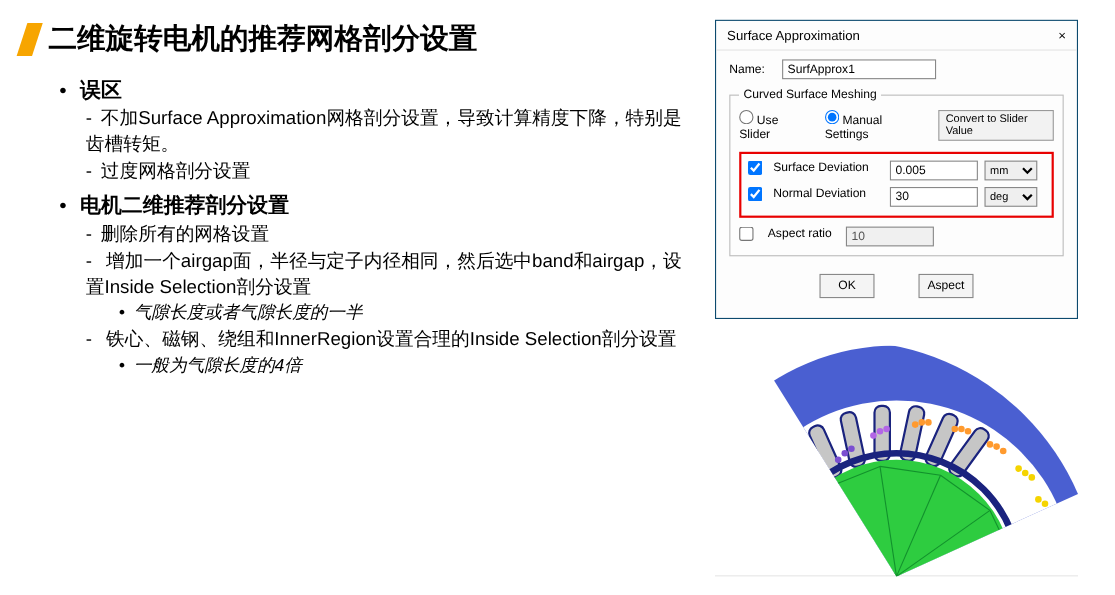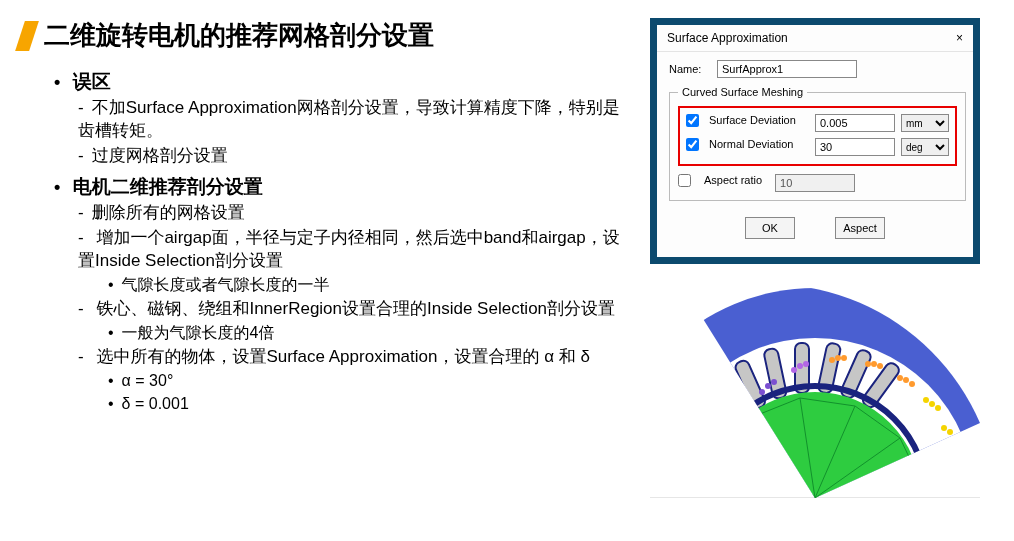--- a/index.html
+++ b/index.html
@@ -31,27 +31,27 @@
   }
   ul { list-style: none; }
   .lvl1 { margin-left: 34px; margin-top: 4px; }
   .lvl1 > li { margin-bottom: 6px; }
   .lvl1 > li::before { content: "•"; font-weight: 700; margin-right: 8px; font-size: 18px;}
   .lvl1 > li > .txt { font-size: 19px; font-weight: 700; }
   .lvl2 { margin-left: 24px; }
   .lvl2 > li { font-size: 17px; line-height: 1.35; margin: 2px 0;}
   .lvl2 > li::before { content: "-"; margin-right: 8px; }
   .lvl3 { margin-left: 30px; }
-  .lvl3 > li { font-size: 16px; line-height: 1.45; }
+  .lvl3 > li { font-size: 16px; line-height: 1.45; font-style: italic; }
   .lvl3 > li::before { content: "•"; margin-right: 8px; }
 
   
   .dialog {
     width: 330px;
-    border: 7px solid #0c4a6e;
+    border: 1px solid #0c4a6e;
     background: #fdfdfd;
     font-size: 11px;
     margin-left: 10px;
     font-family: Tahoma, Arial, sans-serif;
   }
   .dlg-title {
     padding: 6px 10px;
     font-size: 12px;
     border-bottom: 1px solid #e4e4e4;
     display: flex; justify-content: space-between; align-items: center;
@@ -117,46 +117,48 @@
             <ul class="lvl3">
               <li><span>气隙长度或者气隙长度的一半</span></li>
             </ul>
           </li>
           <li>
             <span>铁心、磁钢、绕组和InnerRegion设置合理的Inside Selection剖分设置</span>
             <ul class="lvl3">
               <li><span>一般为气隙长度的4倍</span></li>
             </ul>
           </li>
-          <li>
-            <span>选中所有的物体，设置Surface Approximation，设置合理的 α 和 δ</span>
-            <ul class="lvl3">
-              <li><span>α = 30°</span></li>
-              <li><span>δ = 0.001</span></li>
-            </ul>
-          </li>
         </ul>
       </li>
     </ul>
   </div>
 
   <div class="right">
 
     <div class="dialog">
       <div class="dlg-title">
         <span>Surface Approximation</span>
         <span style="cursor:pointer;">×</span>
       </div>
       <div class="dlg-body">
         <div class="row">
           <label>Name:</label>
           <input type="text" value="SurfApprox1" style="">
         </div>
         <fieldset>
           <legend>Curved Surface Meshing</legend>
+          <div class="radiorow">
+            <label>
+              <input type="radio" name="mode" style=""> <span>Use Slider</span>
+            </label>
+            <label>
+              <input type="radio" name="mode" checked="" style=""> <span>Manual Settings</span>
+            </label>
+            <span class="btn">Convert to Slider Value</span>
+          </div>
 
           <div class="redbox">
             <div class="param">
               <input type="checkbox" checked="" style="">
               <span class="lbl">Surface Deviation</span>
               <input type="text" value="0.005" style="">
               <select>
                 <option>mm</option>
               </select>
             </div>

